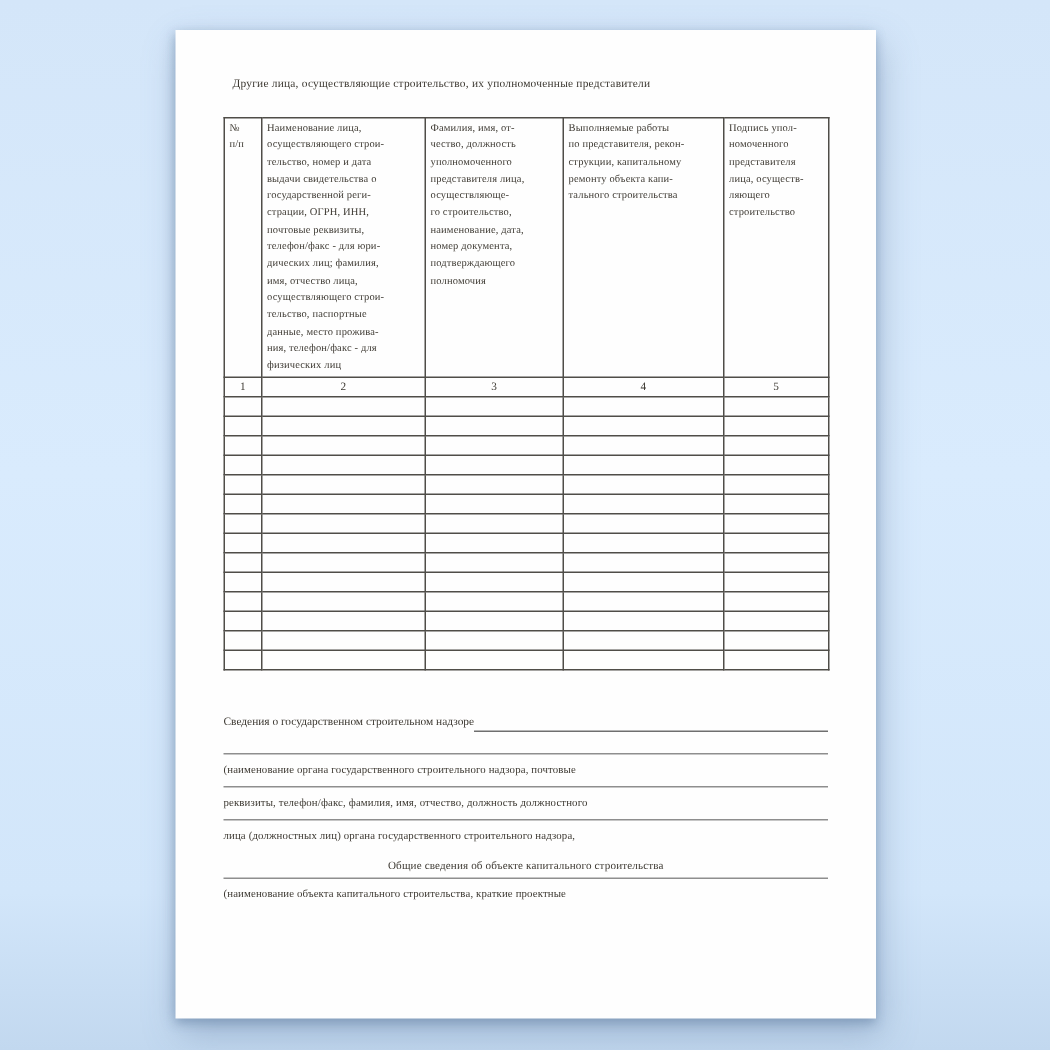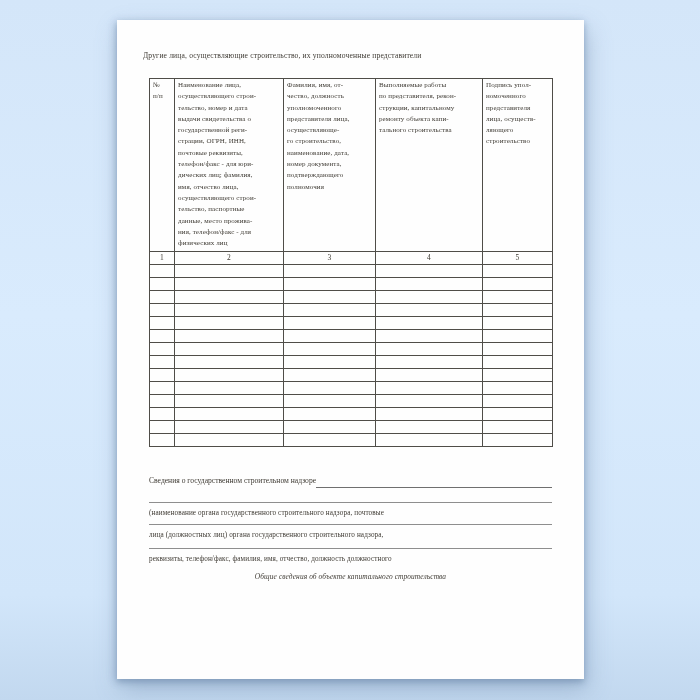--- a/index.html
+++ b/index.html
@@ -13,21 +13,21 @@
     color:var(--text);
     background:linear-gradient(180deg,var(--background-top) 0%,var(--background-mid) 45%,var(--background-low) 85%,var(--background-bottom) 100%);
     position:relative;
   }
   .page{
     position:absolute;left:117px;top:20px;width:467px;height:659px;
     background:var(--page);
     box-shadow:0 3px 6px rgba(112,139,173,.5), 3px 10px 22px rgba(112,139,173,.45), -2px 2px 8px rgba(112,139,173,.3);
   }
   .doc-title{
-    position:absolute;left:26px;top:31px;width:420px;
+    position:absolute;left:38px;top:31px;width:420px;
     font-size:7.6px;line-height:10px;letter-spacing:.15px;
   }
   table.registry{
     position:absolute;left:32px;top:58px;width:403px;
     border-collapse:collapse;table-layout:fixed;
   }
   table.registry td{
     border:1px solid var(--table-border);
     vertical-align:top;
     font-size:7px;line-height:11.3px;letter-spacing:.1px;
@@ -42,21 +42,21 @@
   table.registry tr.empty-row td{height:13px;padding:0;}
   .below{
     position:absolute;left:32px;top:455px;width:403px;
   }
   .below .brow{width:100%;}
   .row-0{height:27px;}
   .row-1{height:22px;}
   .row-2{height:22px;}
   .row-3{height:24px;}
   .row-4{height:24px;}
-  .row-5{height:15px;font-style:italic;}
+  .row-5{height:15px;}
   .row-6{height:26px;}
   .row-7{height:25px;}
   .brow.kind-label{display:flex;align-items:stretch;}
   .brow.kind-label .label-text{font-size:7.6px;line-height:12px;white-space:nowrap;text-align:right;}
   .brow.kind-label .fill{flex:1;border-bottom:1px solid var(--fill-line);height:13px;}
   .brow.kind-caption{
     border-top:1px solid var(--rule-line);
     text-align:left;font-size:7.2px;line-height:9px;
     padding-top:6px;letter-spacing:.1px;
   }
@@ -224,17 +224,18 @@
           <td></td>
         </tr>
       </tbody>
     </table>
   <div class="below">
       <div class="brow kind-label row-0">
         <span class="label-text">Сведения о государственном строительном надзоре</span>
         <span class="fill"></span>
       </div>
       <div class="brow kind-caption row-1">(наименование органа государственного строительного надзора, почтовые</div>
+      <div class="brow kind-caption row-2">реквизиты, телефон/факс, фамилия, имя, отчество, должность должностного</div>
       <div class="brow kind-caption row-3">лица (должностных лиц) органа государственного строительного надзора,</div>
-      <div class="brow kind-caption row-2">реквизиты, телефон/факс, фамилия, имя, отчество, должность должностного</div>
       <div class="brow kind-heading row-5">Общие сведения об объекте капитального строительства</div>
+      <div class="brow kind-caption row-6">(наименование объекта капитального строительства, краткие проектные</div>
     </div>
 </div>
 
 </body></html>

